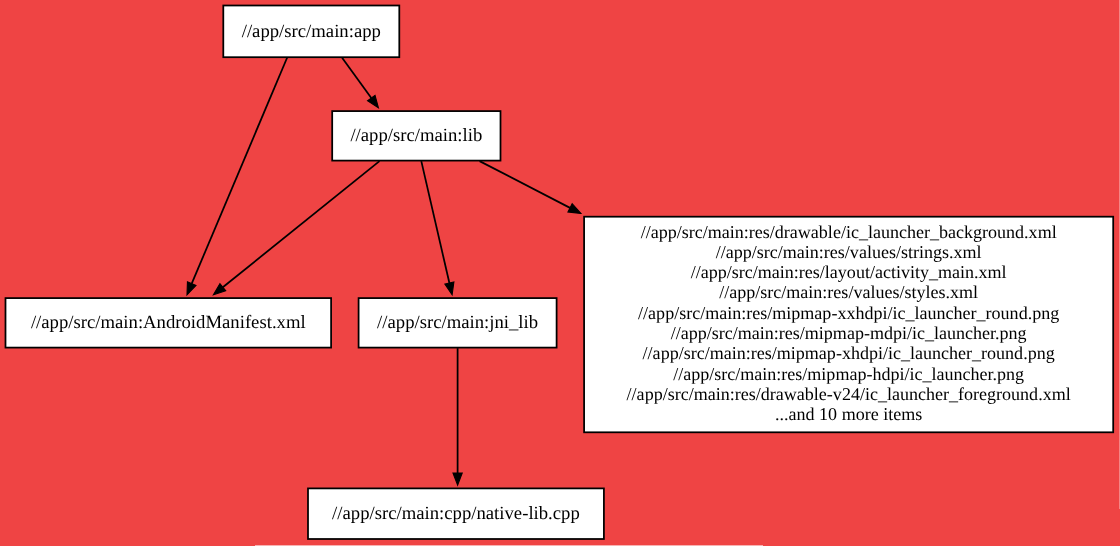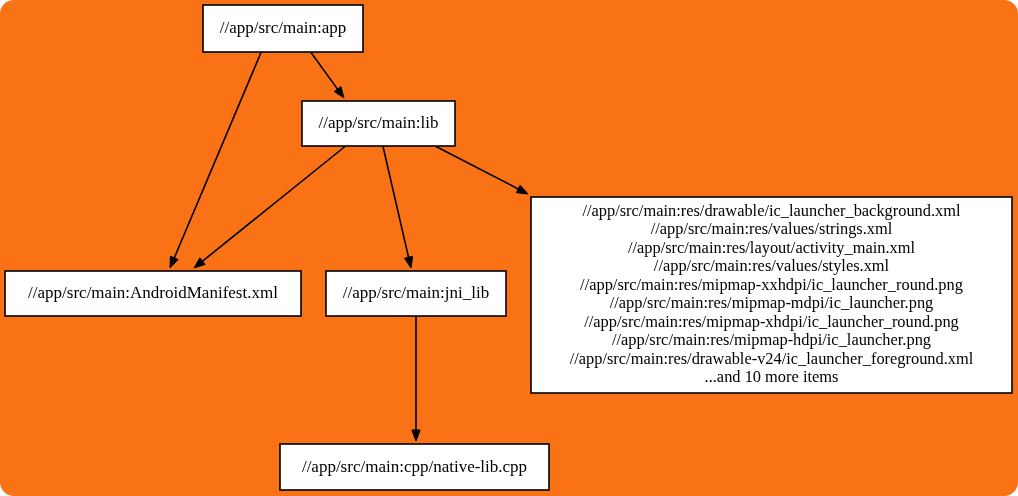--- a/index.html
+++ b/index.html
@@ -4,24 +4,23 @@
 <style>
   html, body {
     margin: 0;
     padding: 0;
     background: #ffffff;
   }
   #canvas {
     position: relative;
     width: 1018px;
     height: 496px;
-    background: #f97316;
+    background: #ef4444;
     font-family: "Liberation Serif", "DejaVu Serif", serif;
     overflow: hidden;
-    border-radius: 14px;
   }
   #graph-svg {
     position: absolute;
     top: 0;
     left: 0;
     width: 1018px;
     height: 496px;
     display: block;
   }
   .node-box {

